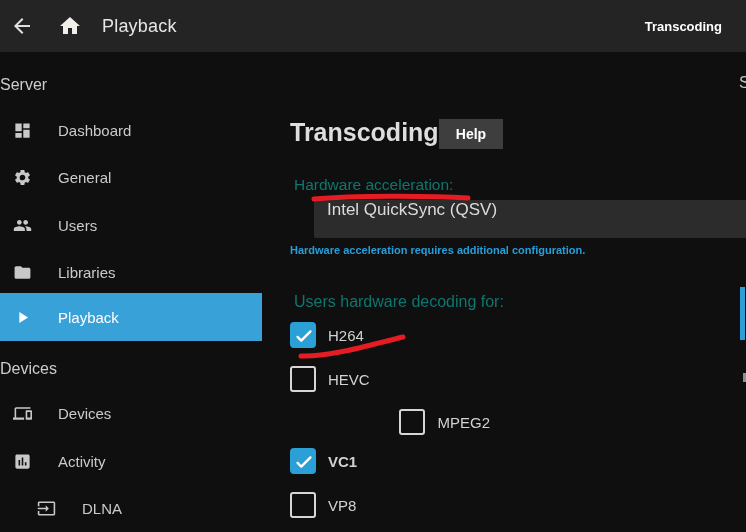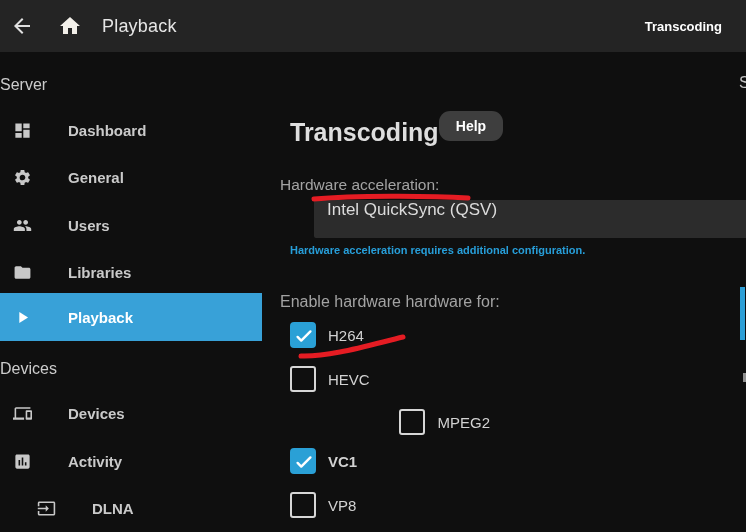--- a/index.html
+++ b/index.html
@@ -25,33 +25,33 @@
   
   .sidebar { position:absolute; top:52px; left:0; width:262px; height:420px; }
   .section-header {
     position:absolute; left:0; font-size:16px; color:#ccc; line-height:22px;
   }
   .nav-item {
     position:absolute; left:0; width:262px; height:48px;
     display:flex; align-items:center; cursor:pointer;
   }
   .nav-item .nav-icon { margin-left:13px; width:19px; height:19px; flex:none; }
-  .nav-item .nav-label { margin-left:36px; font-size:15px; color:#cacaca;font-weight:bold; }
+  .nav-item .nav-label { margin-left:26px; font-size:15px; color:#cacaca; }
   .nav-item.active { background:#38a1d8; }
   .nav-item.active .nav-label { color:#fff; }
   .nav-item.active svg path { fill:#fff; }
   .nav-icon svg path { fill:#c8c8c8; }
   
   .page-title { position:absolute; left:290px; top:118px; font-size:25px; color:#dedede; }
   .help-btn {
-    position:absolute; left:439px; top:111px; width:64px; height:30px;
+    position:absolute; left:439px; top:119px; width:64px; height:30px;
     background:#3e3e3e; color:#fff; font-weight:bold; font-size:14px;
-    border:none; border-radius:11px; cursor:pointer; font-family:inherit;
-  }
-  .field-label { position:absolute; left:280px; font-size:15.5px; color:#a3a3a3; }
+    border:none; border-radius:0; cursor:pointer; font-family:inherit;
+  }
+  .field-label { position:absolute; left:294px; font-size:15.5px; color:#0f766e; }
   .select-box {
     position:absolute; left:290px; top:200px; width:449px; height:38px;
     background:#2c2c2c; border-radius:2px; display:flex; 
     cursor:pointer;
     margin-left:24px;
   }
   .select-box .select-value { margin-left:13px; font-size:17px; color:#dcdcdc; }
   .note {
     position:absolute; left:290px; top:244px; font-size:11px; font-weight:bold;
     color:#279ed9;
@@ -175,21 +175,21 @@
   <button class="help-btn">Help</button>
 
   <div class="field-label" style="top:176px;">Hardware acceleration:</div>
 
   <div class="select-box">
     <span class="select-value">Intel QuickSync (QSV)</span>
   </div>
 
   <div class="note">Hardware acceleration requires additional configuration.</div>
 
-  <div class="field-label" style="top:293px; font-size:16px;">Enable hardware hardware for:</div>
+  <div class="field-label" style="top:293px; font-size:16px;">Users hardware decoding for:</div>
 
   <div class="check-row checked" style="top:322px;">
     <span class="checkbox">
       <svg width="22" height="22" viewBox="0 0 24 24">
           <path fill="none" stroke="#fff" stroke-width="2.6" stroke-linecap="round" stroke-linejoin="round" d="M5 13l4 4 10-10"></path>
         </svg>
     </span>
     <span class="check-label">H264</span>
   </div>
 

